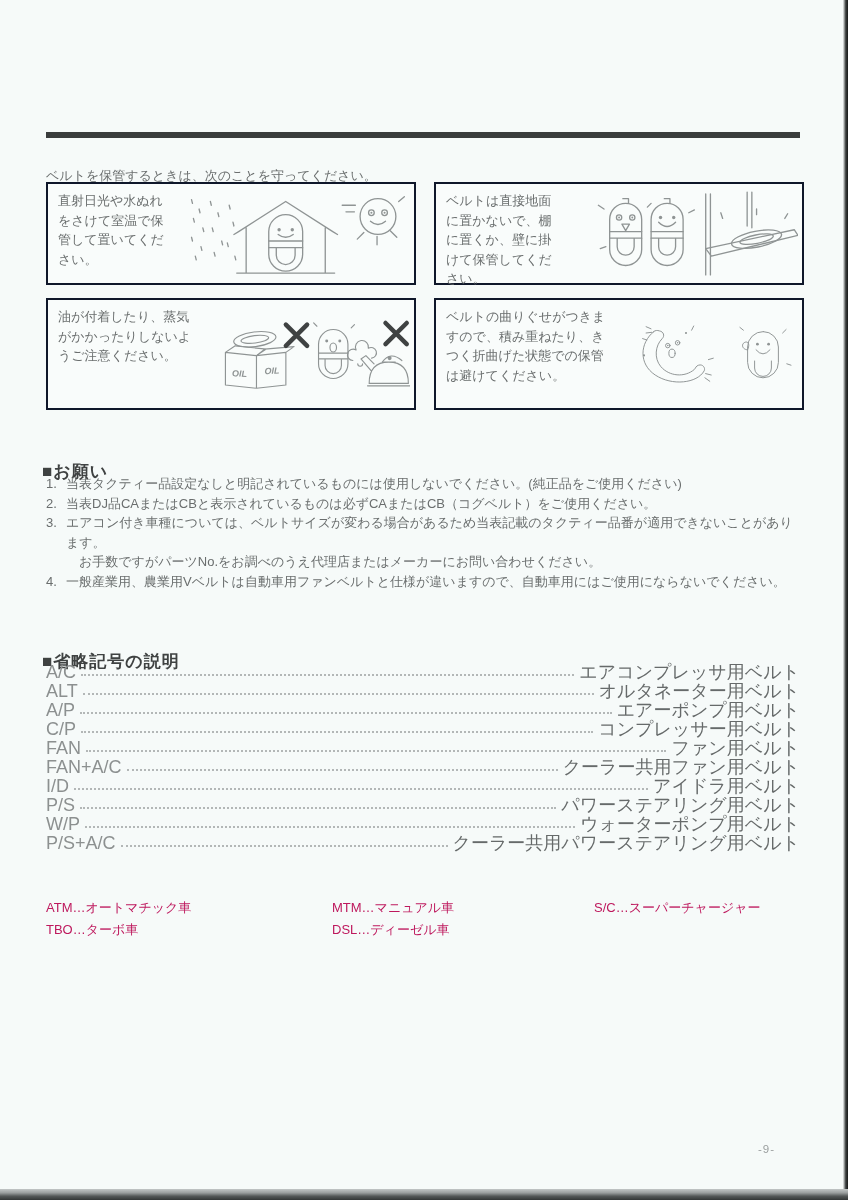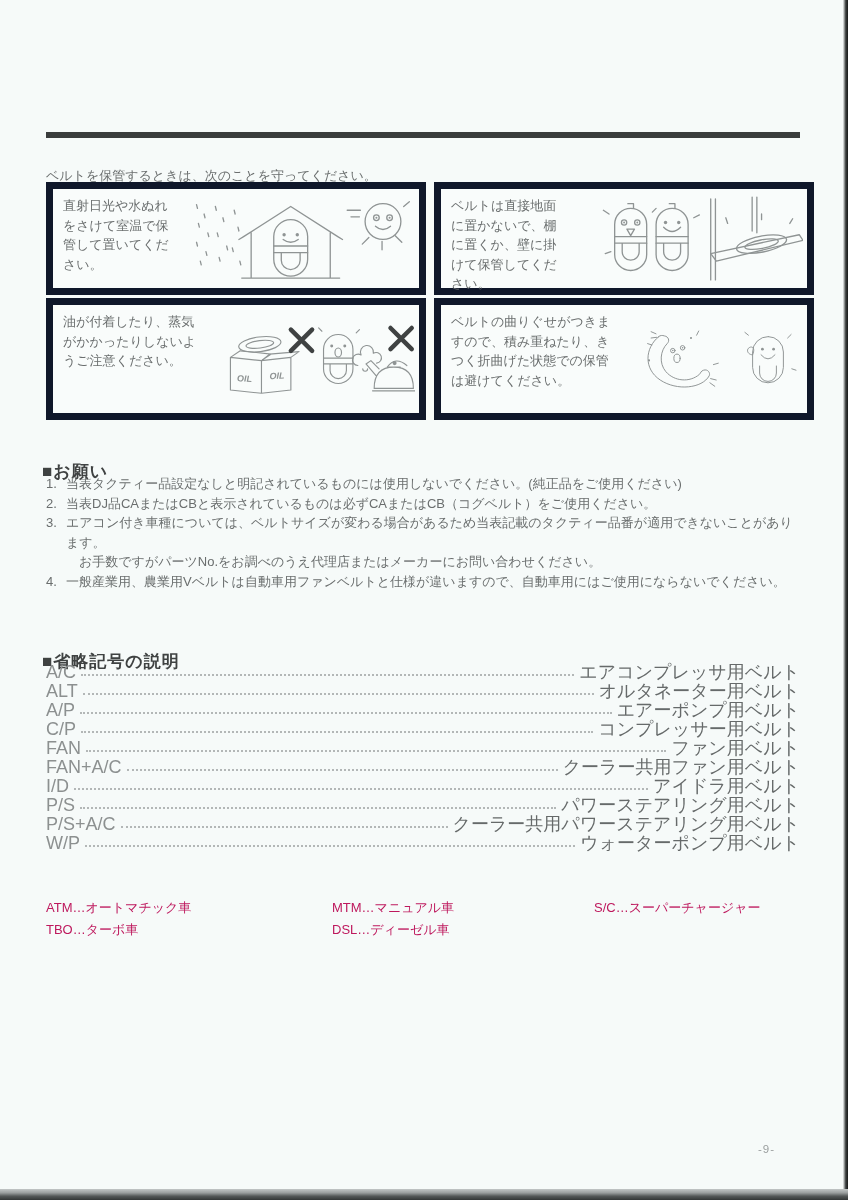--- a/index.html
+++ b/index.html
@@ -5,21 +5,21 @@
   html,body{margin:0;padding:0;}
   body{background:#e9edec;font-family:"Liberation Sans","DejaVu Sans",sans-serif;}
   .page{position:relative;width:848px;height:1200px;background:#f6faf9;overflow:hidden;color:#666;}
   .scan-edge-right{position:absolute;top:0;right:0;width:5px;height:100%;
     background:linear-gradient(to right,rgba(0,0,0,0.04),#3c3f3f 55%,#171919);}
   .scan-edge-bottom{position:absolute;left:0;bottom:0;width:100%;height:11px;
     background:linear-gradient(to bottom,#c2c6c6 0%,#9a9e9e 35%,#545858 65%,#333636 100%);}
   .title{position:absolute;left:46px;top:93px;font-size:28px;font-weight:bold;color:#3a3d3d;letter-spacing:2px;}
   .title-rule{position:absolute;left:46px;top:132px;width:754px;height:6px;background:#3a3d3d;}
   .intro{position:absolute;left:46px;top:155px;font-size:13px;color:#6a6e6e;margin-top:12px;}
-  .sbox{position:absolute;border:7px solid #0f172a;background:rgba(255,255,255,0.35);display:flex;}
+  .sbox{position:absolute;border:2px solid #0f172a;background:rgba(255,255,255,0.35);display:flex;}
   .sbox.b1{left:46px;top:182px;width:366px;height:99px;}
   .sbox.b2{left:434px;top:182px;width:366px;height:99px;}
   .sbox.b3{left:46px;top:298px;width:366px;height:108px;}
   .sbox.b4{left:434px;top:298px;width:366px;height:108px;}
   .sbox-text{font-size:13px;line-height:1.5;color:#6a6e6e;white-space:pre-line;padding:7px 2px 0 10px;flex:none;}
   .b1 .sbox-text,.b2 .sbox-text{width:120px;}
   .b3 .sbox-text{width:150px;}
   .b4 .sbox-text{width:178px;}
   .sbox-illu{flex:1;padding:2px 4px;}
   svg.illu{width:100%;height:100%;}
@@ -214,28 +214,28 @@
       <span class="abbr-code">I/D</span>
       <span class="abbr-dots"></span>
       <span class="abbr-meaning">アイドラ用ベルト</span>
     </div>
     <div class="abbr-row">
       <span class="abbr-code">P/S</span>
       <span class="abbr-dots"></span>
       <span class="abbr-meaning">パワーステアリング用ベルト</span>
     </div>
     <div class="abbr-row">
+      <span class="abbr-code">W/P</span>
+      <span class="abbr-dots"></span>
+      <span class="abbr-meaning">ウォーターポンプ用ベルト</span>
+    </div>
+    <div class="abbr-row">
       <span class="abbr-code">P/S+A/C</span>
       <span class="abbr-dots"></span>
       <span class="abbr-meaning">クーラー共用パワーステアリング用ベルト</span>
-    </div>
-    <div class="abbr-row">
-      <span class="abbr-code">W/P</span>
-      <span class="abbr-dots"></span>
-      <span class="abbr-meaning">ウォーターポンプ用ベルト</span>
     </div>
   </div>
 
   <div class="veh c1">
     <div>ATM…オートマチック車</div>
     <div>TBO…ターボ車</div>
   </div>
   <div class="veh c2">
     <div>MTM…マニュアル車</div>
     <div>DSL…ディーゼル車</div>

